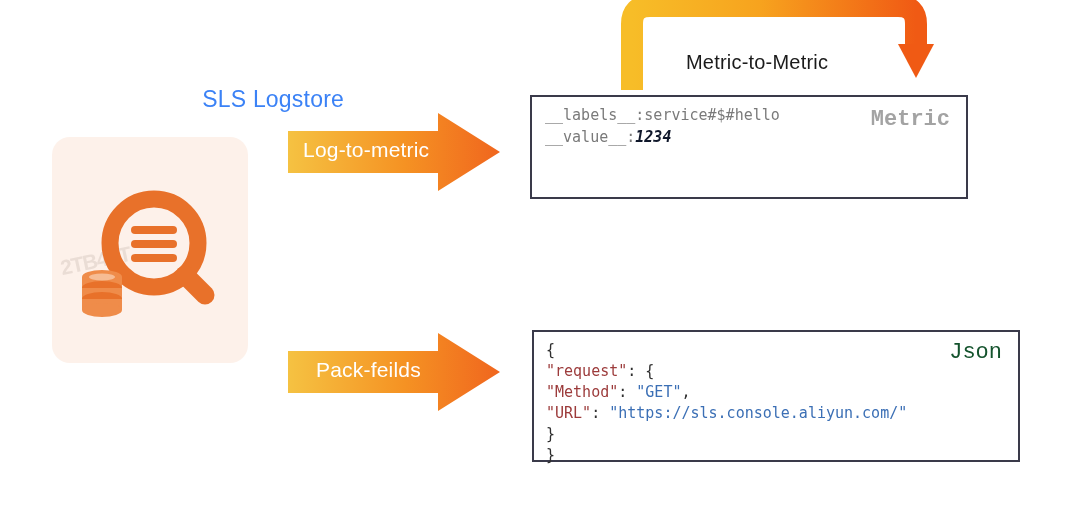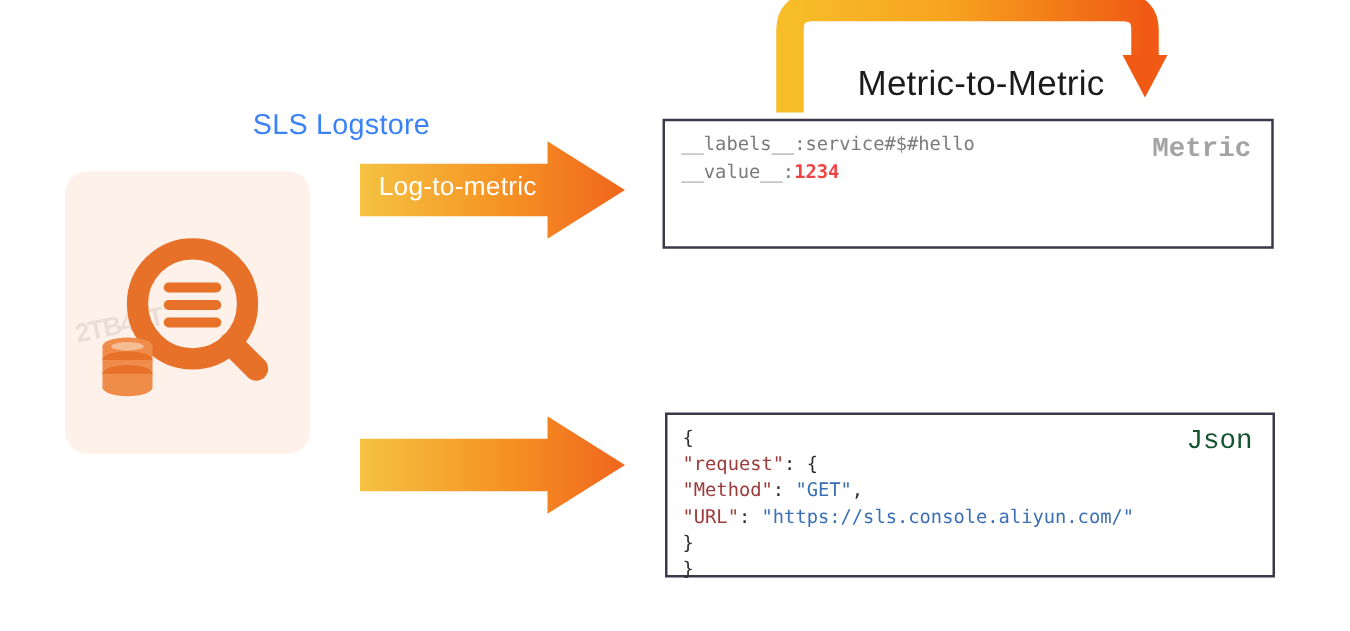--- a/index.html
+++ b/index.html
@@ -79,37 +79,37 @@
   
   #curved-arrow {
     position: absolute;
     left: 608px;
     top: -4px;
   }
   #metric-to-metric-title {
     position: absolute;
     left: 686px;
     top: 51px;
-    font-size: 28px;
+    font-size: 20px;
     color: #1b1b1b;
     white-space: nowrap;
     letter-spacing: 0.2px;
   }
 
   
   .code-box {
     position: absolute;
     background: #ffffff;
     border: 2px solid #3a3a4a;
     box-sizing: border-box;
   }
   #metric-box {
     left: 530px;
     top: 95px;
-    width: 489px;
+    width: 438px;
     height: 104px;
   }
   #json-box {
     left: 532px;
     top: 330px;
     width: 488px;
     height: 132px;
   }
   .code-lines {
     position: absolute;
@@ -139,21 +139,21 @@
     color: #a3a3a3;
     font-family: Liberation Mono, monospace;
   }
   #json-tag {
     top: 8px;
     color: #14532d;
     font-family: Liberation Mono, monospace;
   }
 
   
-  .k-red  { color: #ef4444; font-weight: bold; }
+  .k-red  { color: #0f172a; font-weight: bold; font-style: italic; }
   .k-dark { color: #7a7a7a; }
 </style>
 </head>
 <body>
 
 <div id="stage">
 
   <div id="logstore-title">SLS Logstore</div>
 
   <div id="logstore-card">
@@ -196,20 +196,21 @@
   <svg id="arrow2" class="block-arrow" width="212" height="78" viewBox="0 0 212 78">
     <defs>
       <linearGradient id="gradB" x1="0" y1="0" x2="1" y2="0">
         <stop offset="0%" stop-color="#f5c242"></stop>
         <stop offset="55%" stop-color="#f59223"></stop>
         <stop offset="100%" stop-color="#f0661e"></stop>
       </linearGradient>
     </defs>
     <path d="M0,18 L150,18 L150,0 L212,39 L150,78 L150,60 L0,60 Z" fill="url(#gradB)"></path>
   </svg>
+  <div id="arrow2-label" class="arrow-label">Pack-feilds</div>
 
   <svg id="curved-arrow" width="340" height="100" viewBox="0 0 340 100">
     <defs>
       <linearGradient id="gradC" x1="0" y1="0" x2="1" y2="0">
         <stop offset="0%" stop-color="#f7bd28"></stop>
         <stop offset="45%" stop-color="#f7a31e"></stop>
         <stop offset="100%" stop-color="#f05a14"></stop>
       </linearGradient>
     </defs>
     <path d="M24,94 L24,28 Q24,10 42,10 L290,10 Q308,10 308,28 L308,52" fill="none" stroke="url(#gradC)" stroke-width="22" stroke-linecap="butt"></path>

